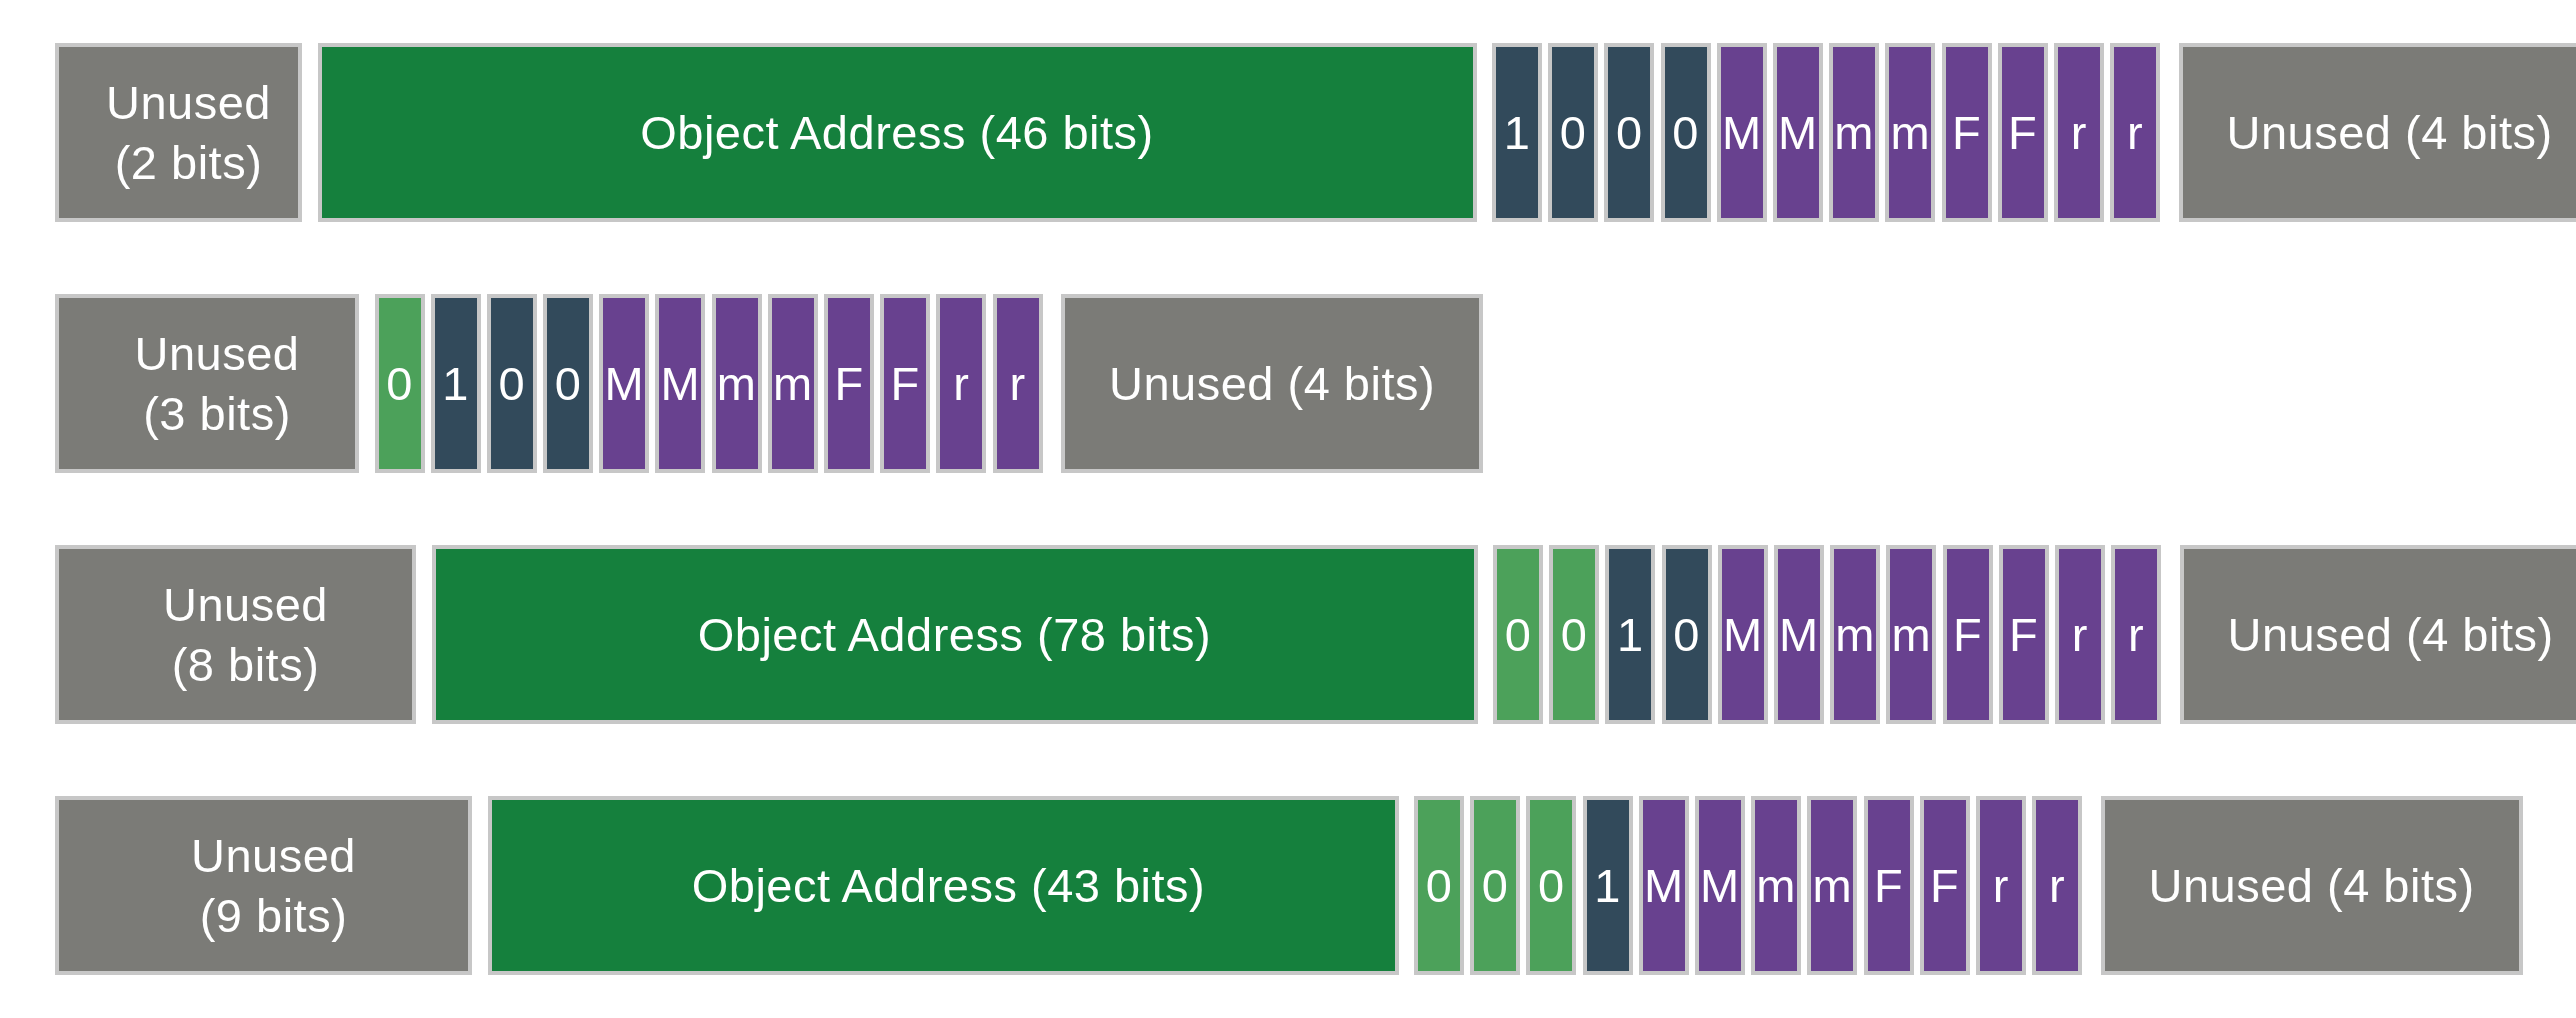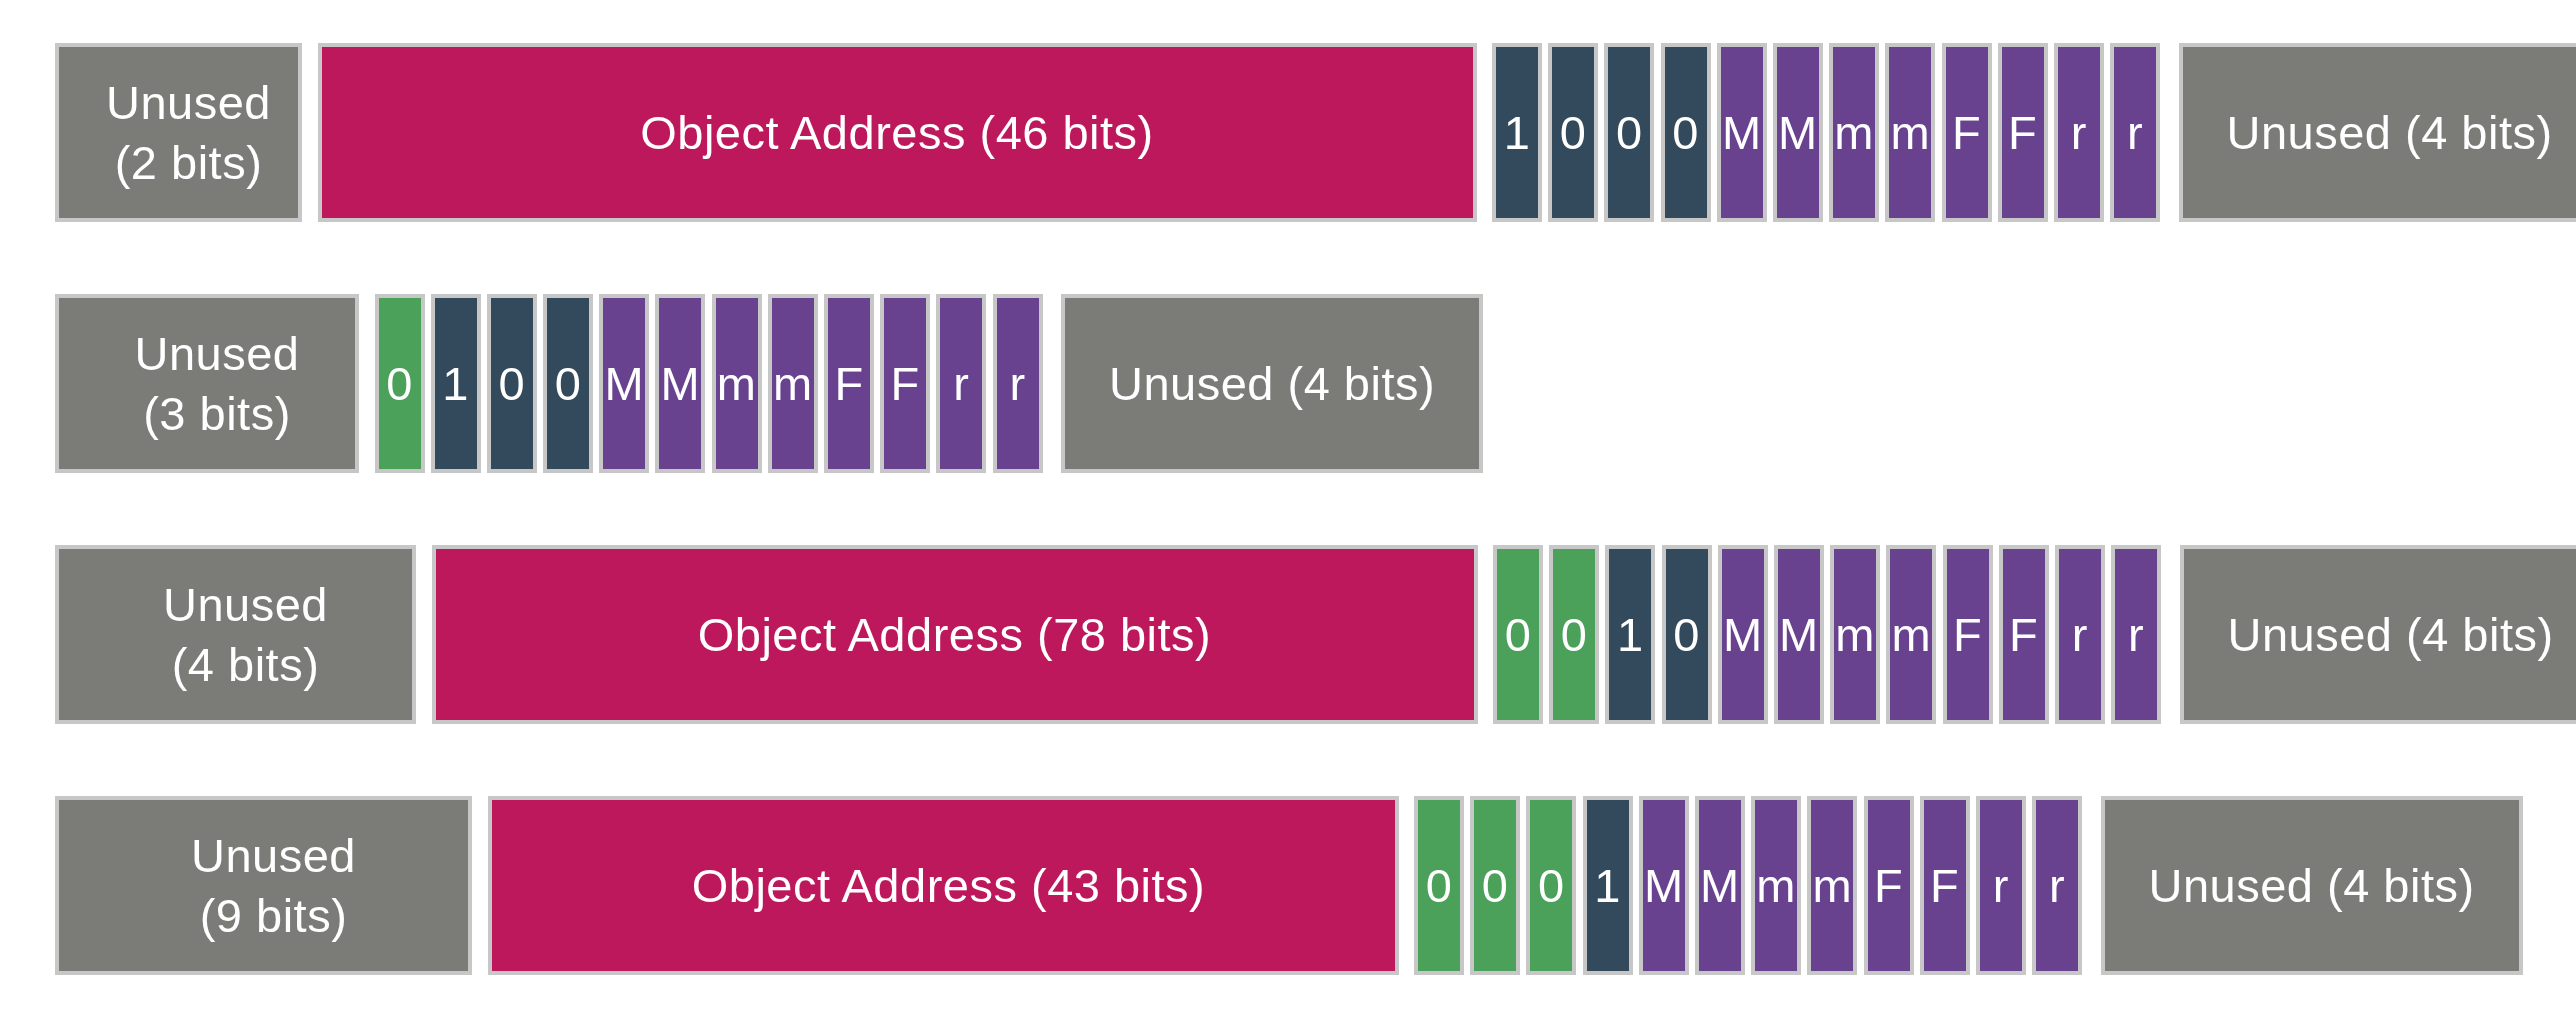--- a/index.html
+++ b/index.html
@@ -34,21 +34,21 @@
     display: flex;
     align-items: center;
     justify-content: center;
     text-align: center;
     font-size: 47px;
     font-weight: 300;
     letter-spacing: 0.5px;
   }
   .left-unused, .right-unused { background: #7b7b77; }
   .left-unused .label { line-height: 1.26; margin-left: 20px; }
-  .address { background: #be185d; margin-left: 15.5px; }
+  .address { background: #15803d; margin-left: 15.5px; }
   .cells {
     margin-left: 15.5px;
     display: flex;
     column-gap: 6.2px;
   }
   .cell {
     flex: 0 0 50px;
     width: 50px;
     overflow: visible;
     white-space: nowrap;
@@ -121,21 +121,21 @@
     </div>
     <div class="box right-unused">
       <span>Unused (4 bits)</span>
     </div>
   </div>
 
   <div class="row r2">
     <div class="box left-unused">
       <div class="label">
         <div>Unused</div>
-        <div>(4 bits)</div>
+        <div>(8 bits)</div>
       </div>
     </div>
     <div class="box address">
       <span>Object Address (78 bits)</span>
     </div>
     <div class="cells">
       <div class="cell" data-kind="address-bit">0</div>
       <div class="cell" data-kind="address-bit">0</div>
       <div class="cell" data-kind="tag-bit">1</div>
       <div class="cell" data-kind="tag-bit">0</div>

